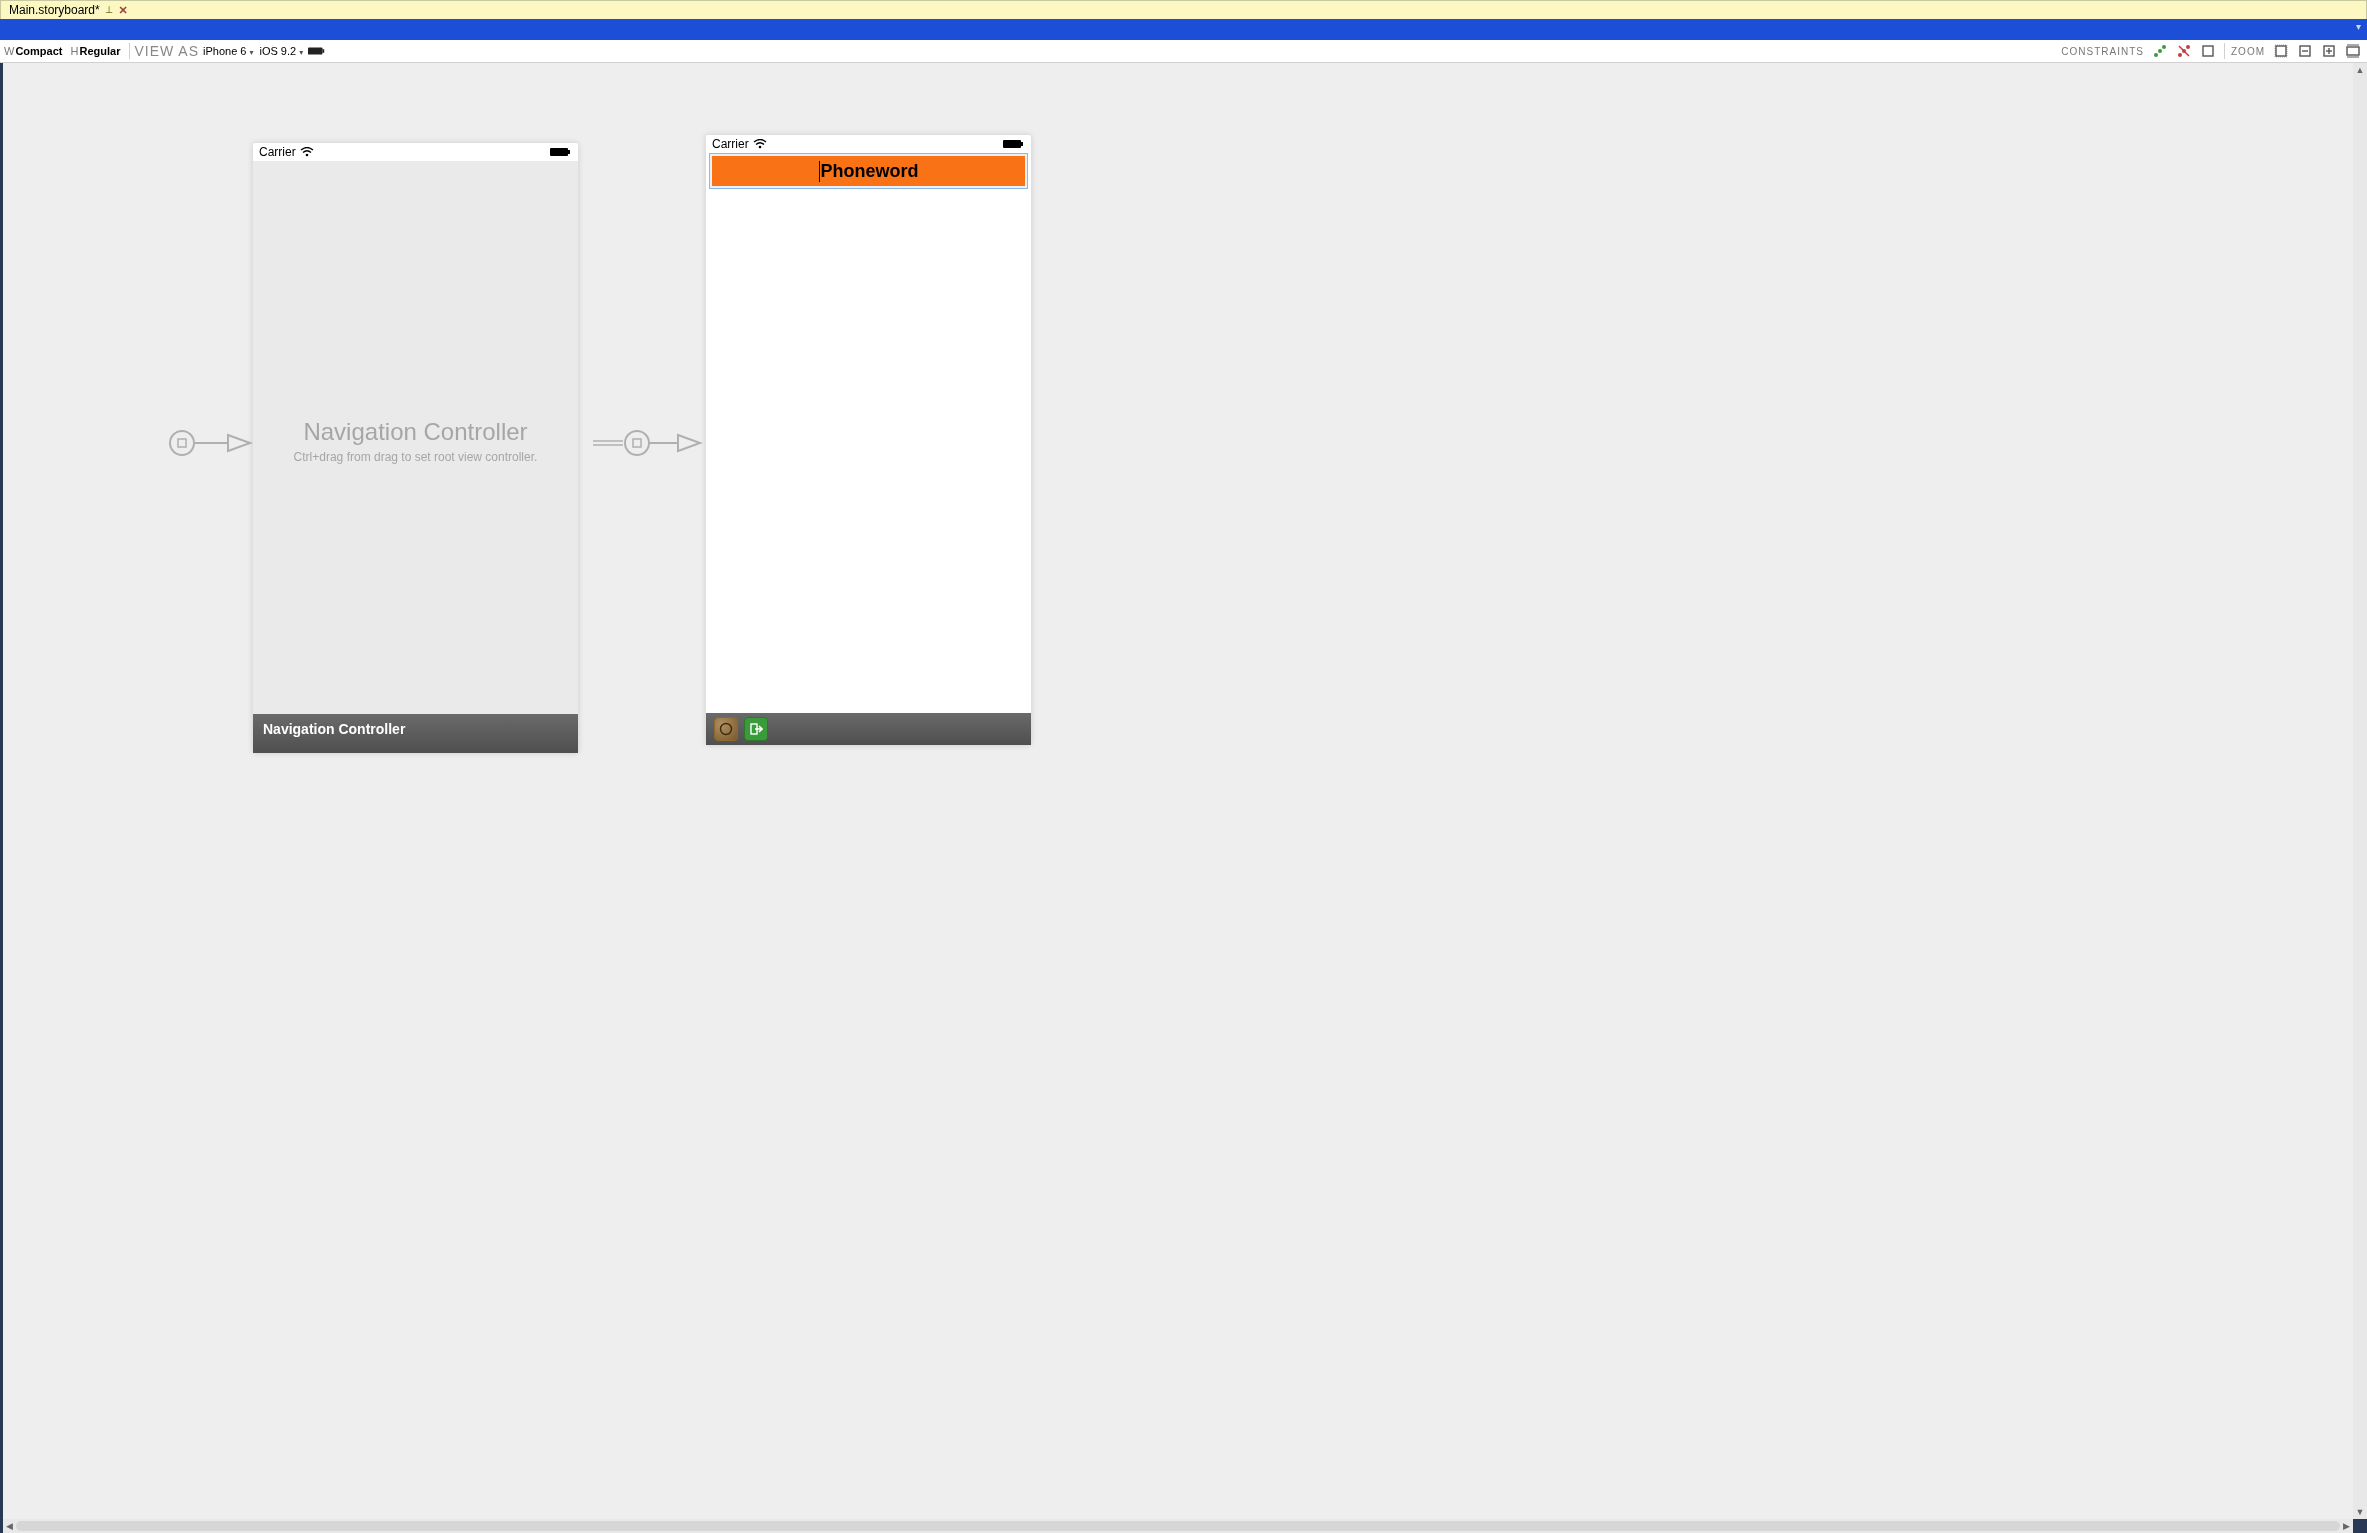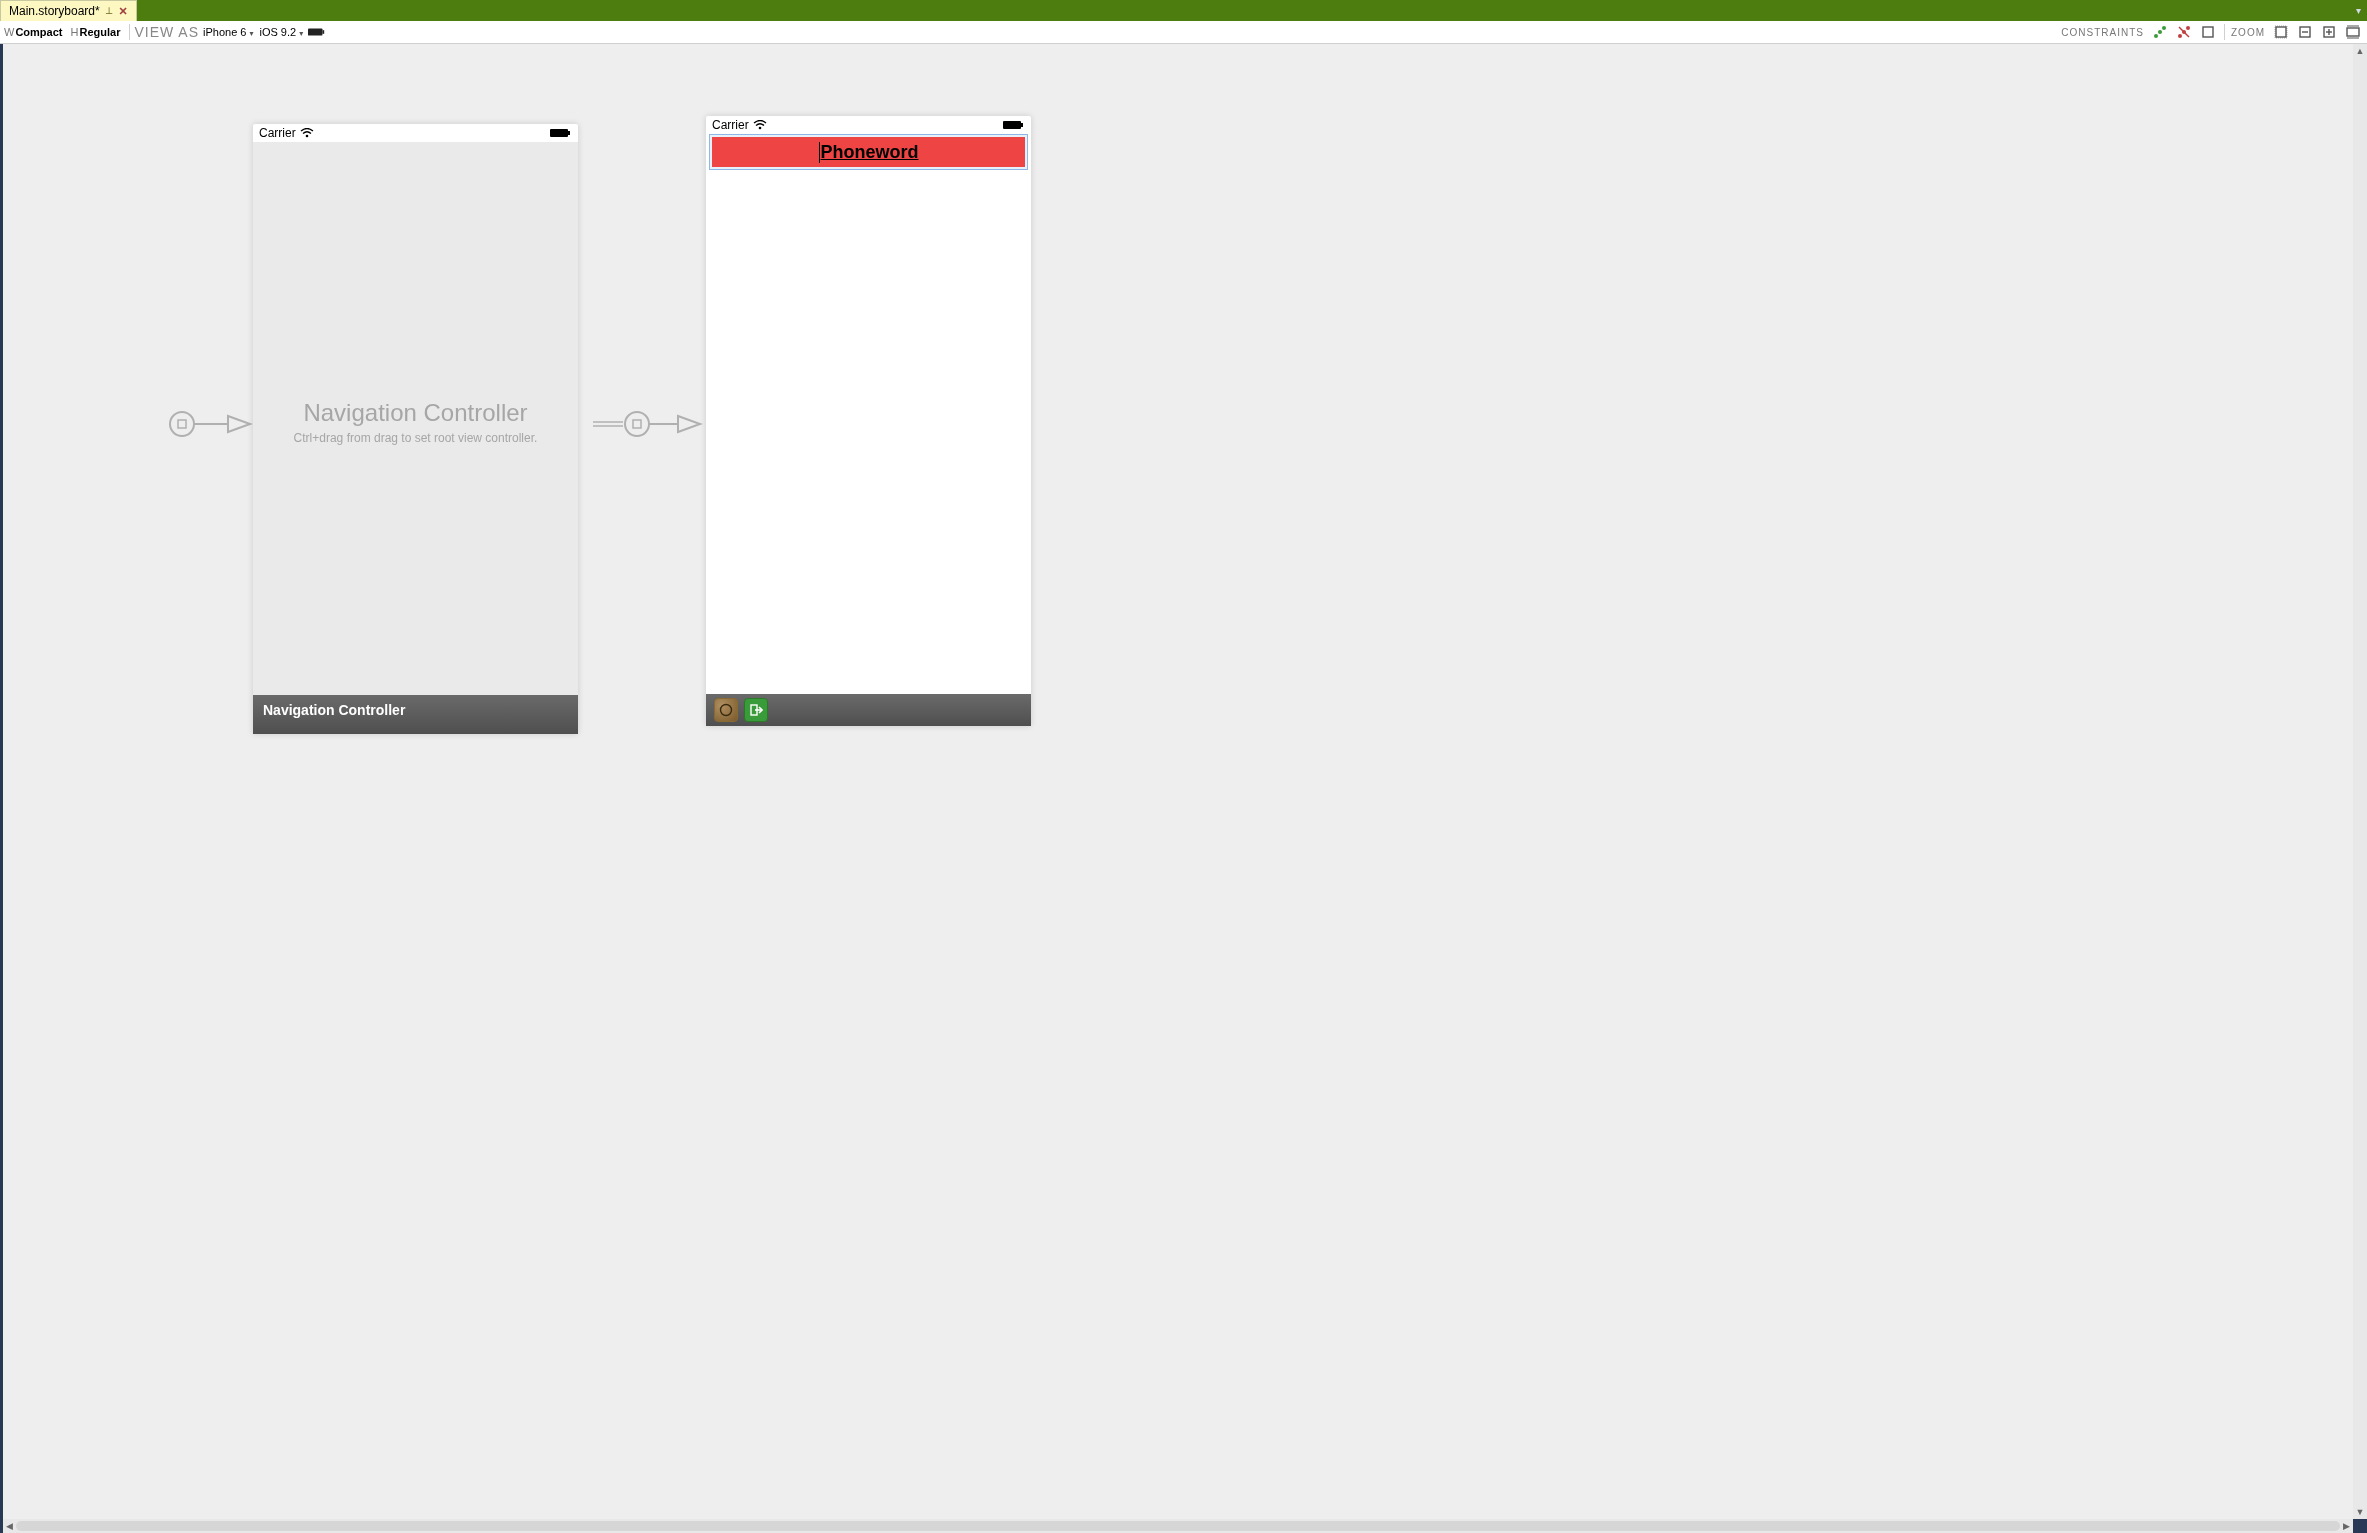--- a/index.html
+++ b/index.html
@@ -13,25 +13,26 @@
   }
   .app {
     display: flex;
     flex-direction: column;
     width: 100%;
     height: 100%;
   }
 
   
   .tabstrip {
-    background: #4d7c0f;
-    height: 21px;
+    background: #1d4ed8;
+    height: 40px;
     display: flex;
     align-items: stretch;
     position: relative;
+    flex-direction: column;
   }
   .tabstrip .tab {
     background: #fdf7c1;
     color: #000;
     font-size: 12px;
     padding: 2px 8px 2px 8px;
     display: flex;
     align-items: center;
     gap: 6px;
     border: 1px solid #c8c8a0;
@@ -235,26 +236,25 @@
     height: 34px;
     background: #e8f0fa;
     border: 1px solid #8fb7e6;
     display: flex;
     align-items: center;
     justify-content: center;
   }
   .screen.two .navbar .inner {
     position: absolute;
     top: 2px; left: 2px; right: 2px; bottom: 2px;
-    background: #ef4444;
+    background: #f97316;
     border: none;
     display: flex;
     align-items: center;
     justify-content: center;
-    text-decoration: underline;
   }
   .navbar-title {
     font-family: "Helvetica Neue", Arial, sans-serif;
     font-size: 18px;
     font-weight: 600;
     color: #000;
     border-left: 1px solid #000;
     padding-left: 1px;
   }
   .screen.two .content {

